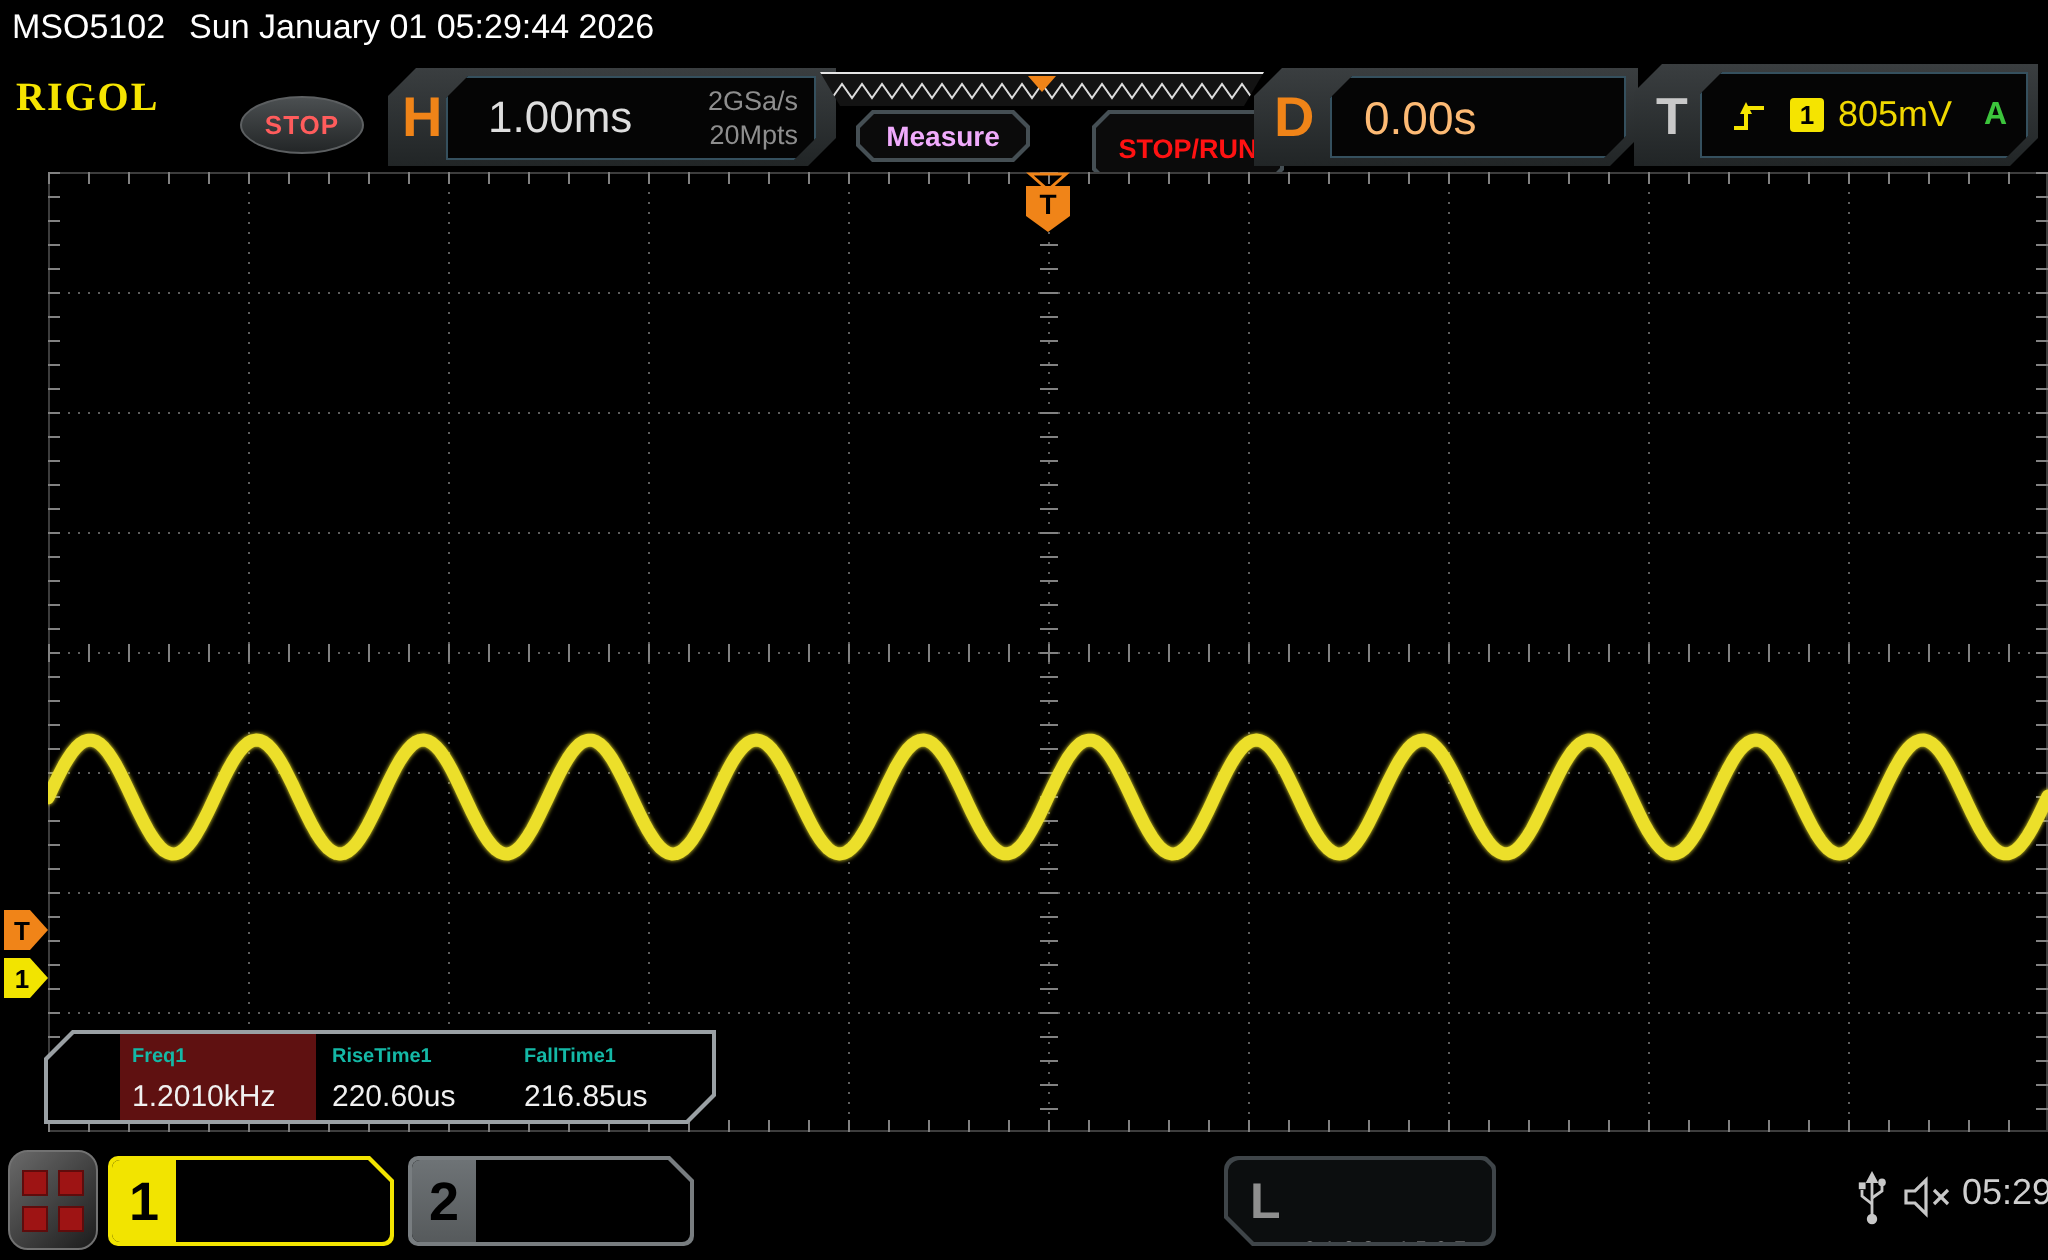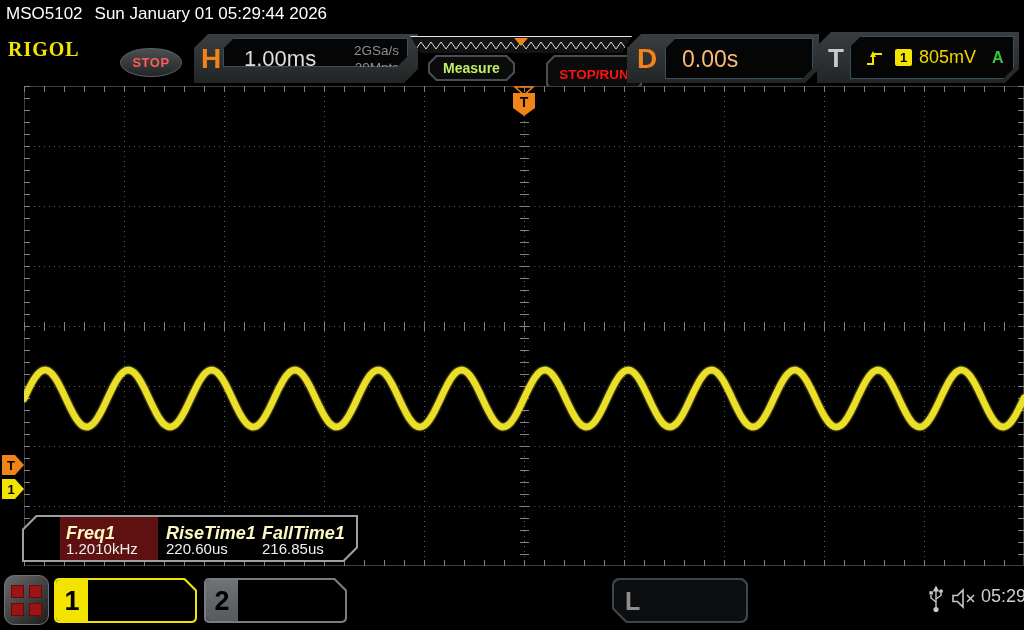--- a/index.html
+++ b/index.html
@@ -19,36 +19,36 @@
     color:#ff5c5c; font-weight:bold; font-size:13px; text-align:center; line-height:27px; letter-spacing:0.5px; }
 
   .hdr-section { position:absolute; background:linear-gradient(#3a3e40,#212526);
     clip-path:polygon(14px 0, 100% 0, 100% calc(100% - 14px), calc(100% - 14px) 100%, 0 100%, 0 14px); }
   .hdr-letter { position:absolute; font-size:28px; font-weight:bold; color:#f08418; }
   .hdr-inner { position:absolute; background:#050505; border:1px solid #35505e;
     clip-path:polygon(11px 0, 100% 0, 100% calc(100% - 11px), calc(100% - 11px) 100%, 0 100%, 0 11px); }
 
   #h-section { left:194px; top:6px; width:224px; height:49px; }
   #h-section .hdr-letter { left:7px; top:9px; }
-  #h-inner { left:29px; top:4px; width:185px; height:29px; }
+  #h-inner { left:29px; top:4px; width:185px; height:42px; }
   .timebase { position:absolute; left:20px; top:7px; font-size:22px; color:#dedede; }
   .rates { position:absolute; right:8px; top:3px; text-align:right; color:#8e8e8e; font-size:13.5px; line-height:17px; }
 
   .mem-bar { position:absolute; left:410px; top:8px; width:222px; height:17px; background:#131313;
     border-top:1px solid #e6e6e6; clip-path:polygon(0 0,100% 0,calc(100% - 10px) 100%,10px 100%); }
   .mem-bar svg { position:absolute; left:0; top:0; }
   .mem-cursor { position:absolute; left:50%; top:1px; margin-left:-7px; width:0; height:0;
     border-left:7px solid transparent; border-right:7px solid transparent; border-top:8px solid #f08418; }
 
   .hdr-btn { position:absolute; background:#454f54;
     clip-path:polygon(8px 0,calc(100% - 8px) 0,100% 8px,100% calc(100% - 8px),calc(100% - 8px) 100%,8px 100%,0 calc(100% - 8px),0 8px); }
   .hdr-btn .btn-face { position:absolute; inset:2px; background:#0b0b0b; display:flex; align-items:center; justify-content:center;
     clip-path:polygon(7px 0,calc(100% - 7px) 0,100% 7px,100% calc(100% - 7px),calc(100% - 7px) 100%,7px 100%,0 calc(100% - 7px),0 7px); }
   #measure-btn { left:428px; top:27px; width:87px; height:26px; }
-  #measure-btn .btn-face { color:#bef264; font-weight:bold; font-size:14px; }
+  #measure-btn .btn-face { color:#f0abfc; font-weight:bold; font-size:14px; }
   #stoprun-btn { left:546px; top:27px; width:96px; height:38px; }
   #stoprun-btn .btn-face { color:#ff1212; font-weight:bold; font-size:13.5px; }
 
   #d-section { left:627px; top:6px; width:192px; height:49px; }
   #d-section .hdr-letter { left:10px; top:9px; }
   #d-inner { left:38px; top:4px; width:148px; height:41px; }
   .delay-value { position:absolute; left:16px; top:7px; font-size:23px; color:#fdba74; }
 
   #t-section { left:817px; top:4px; width:202px; height:51px; }
   .t-letter { position:absolute; left:11px; top:11px; font-size:26px; font-weight:bold; color:#c9c9c9; }
@@ -86,21 +86,21 @@
   #ch1-marker { top:479px; }
   .side-marker svg text { font-weight:bold; }
 
   
   #meas-popup { position:absolute; left:22px; top:515px; width:336px; height:47px; background:#9aa0a4;
     clip-path:polygon(14px 0,100% 0,100% calc(100% - 14px),calc(100% - 14px) 100%,0 100%,0 14px); }
   #meas-popup .popup-face { position:absolute; inset:2px; background:#000;
     clip-path:polygon(13px 0,100% 0,100% calc(100% - 13px),calc(100% - 13px) 100%,0 100%,0 13px); }
   .meas-highlight { position:absolute; left:36px; top:0; bottom:0; width:98px; background:#5f1111; }
   .meas-col { position:absolute; top:0; }
-  .meas-label { position:absolute; top:6px; left:0; color:#fef9c3; font-size:18px; font-weight:bold;font-style:italic; }
+  .meas-label { position:absolute; top:6px; left:0; color:#14b8a6; font-size:10px; font-weight:bold; }
   .meas-value { position:absolute; top:23px; left:0; color:#f0f0f0; font-size:15px; }
   #meas-col-0 { left:42px; } #meas-col-1 { left:142px; } #meas-col-2 { left:238px; }
 
   
   .bottombar { position:absolute; left:0; top:570px; width:1024px; height:60px; background:#000; }
   #menu-btn { position:absolute; left:4px; top:5px; width:45px; height:50px; border-radius:10px;
     background:linear-gradient(135deg,#6a6a6a,#1c1c1c); border:1px solid #727272;
     clip-path:polygon(0 0,calc(100% - 4px) 0,100% 4px,100% 100%,4px 100%,0 calc(100% - 4px));
     display:grid; grid-template-columns:13px 13px; grid-template-rows:13px 13px; gap:5px;
     align-content:center; justify-content:center; }

